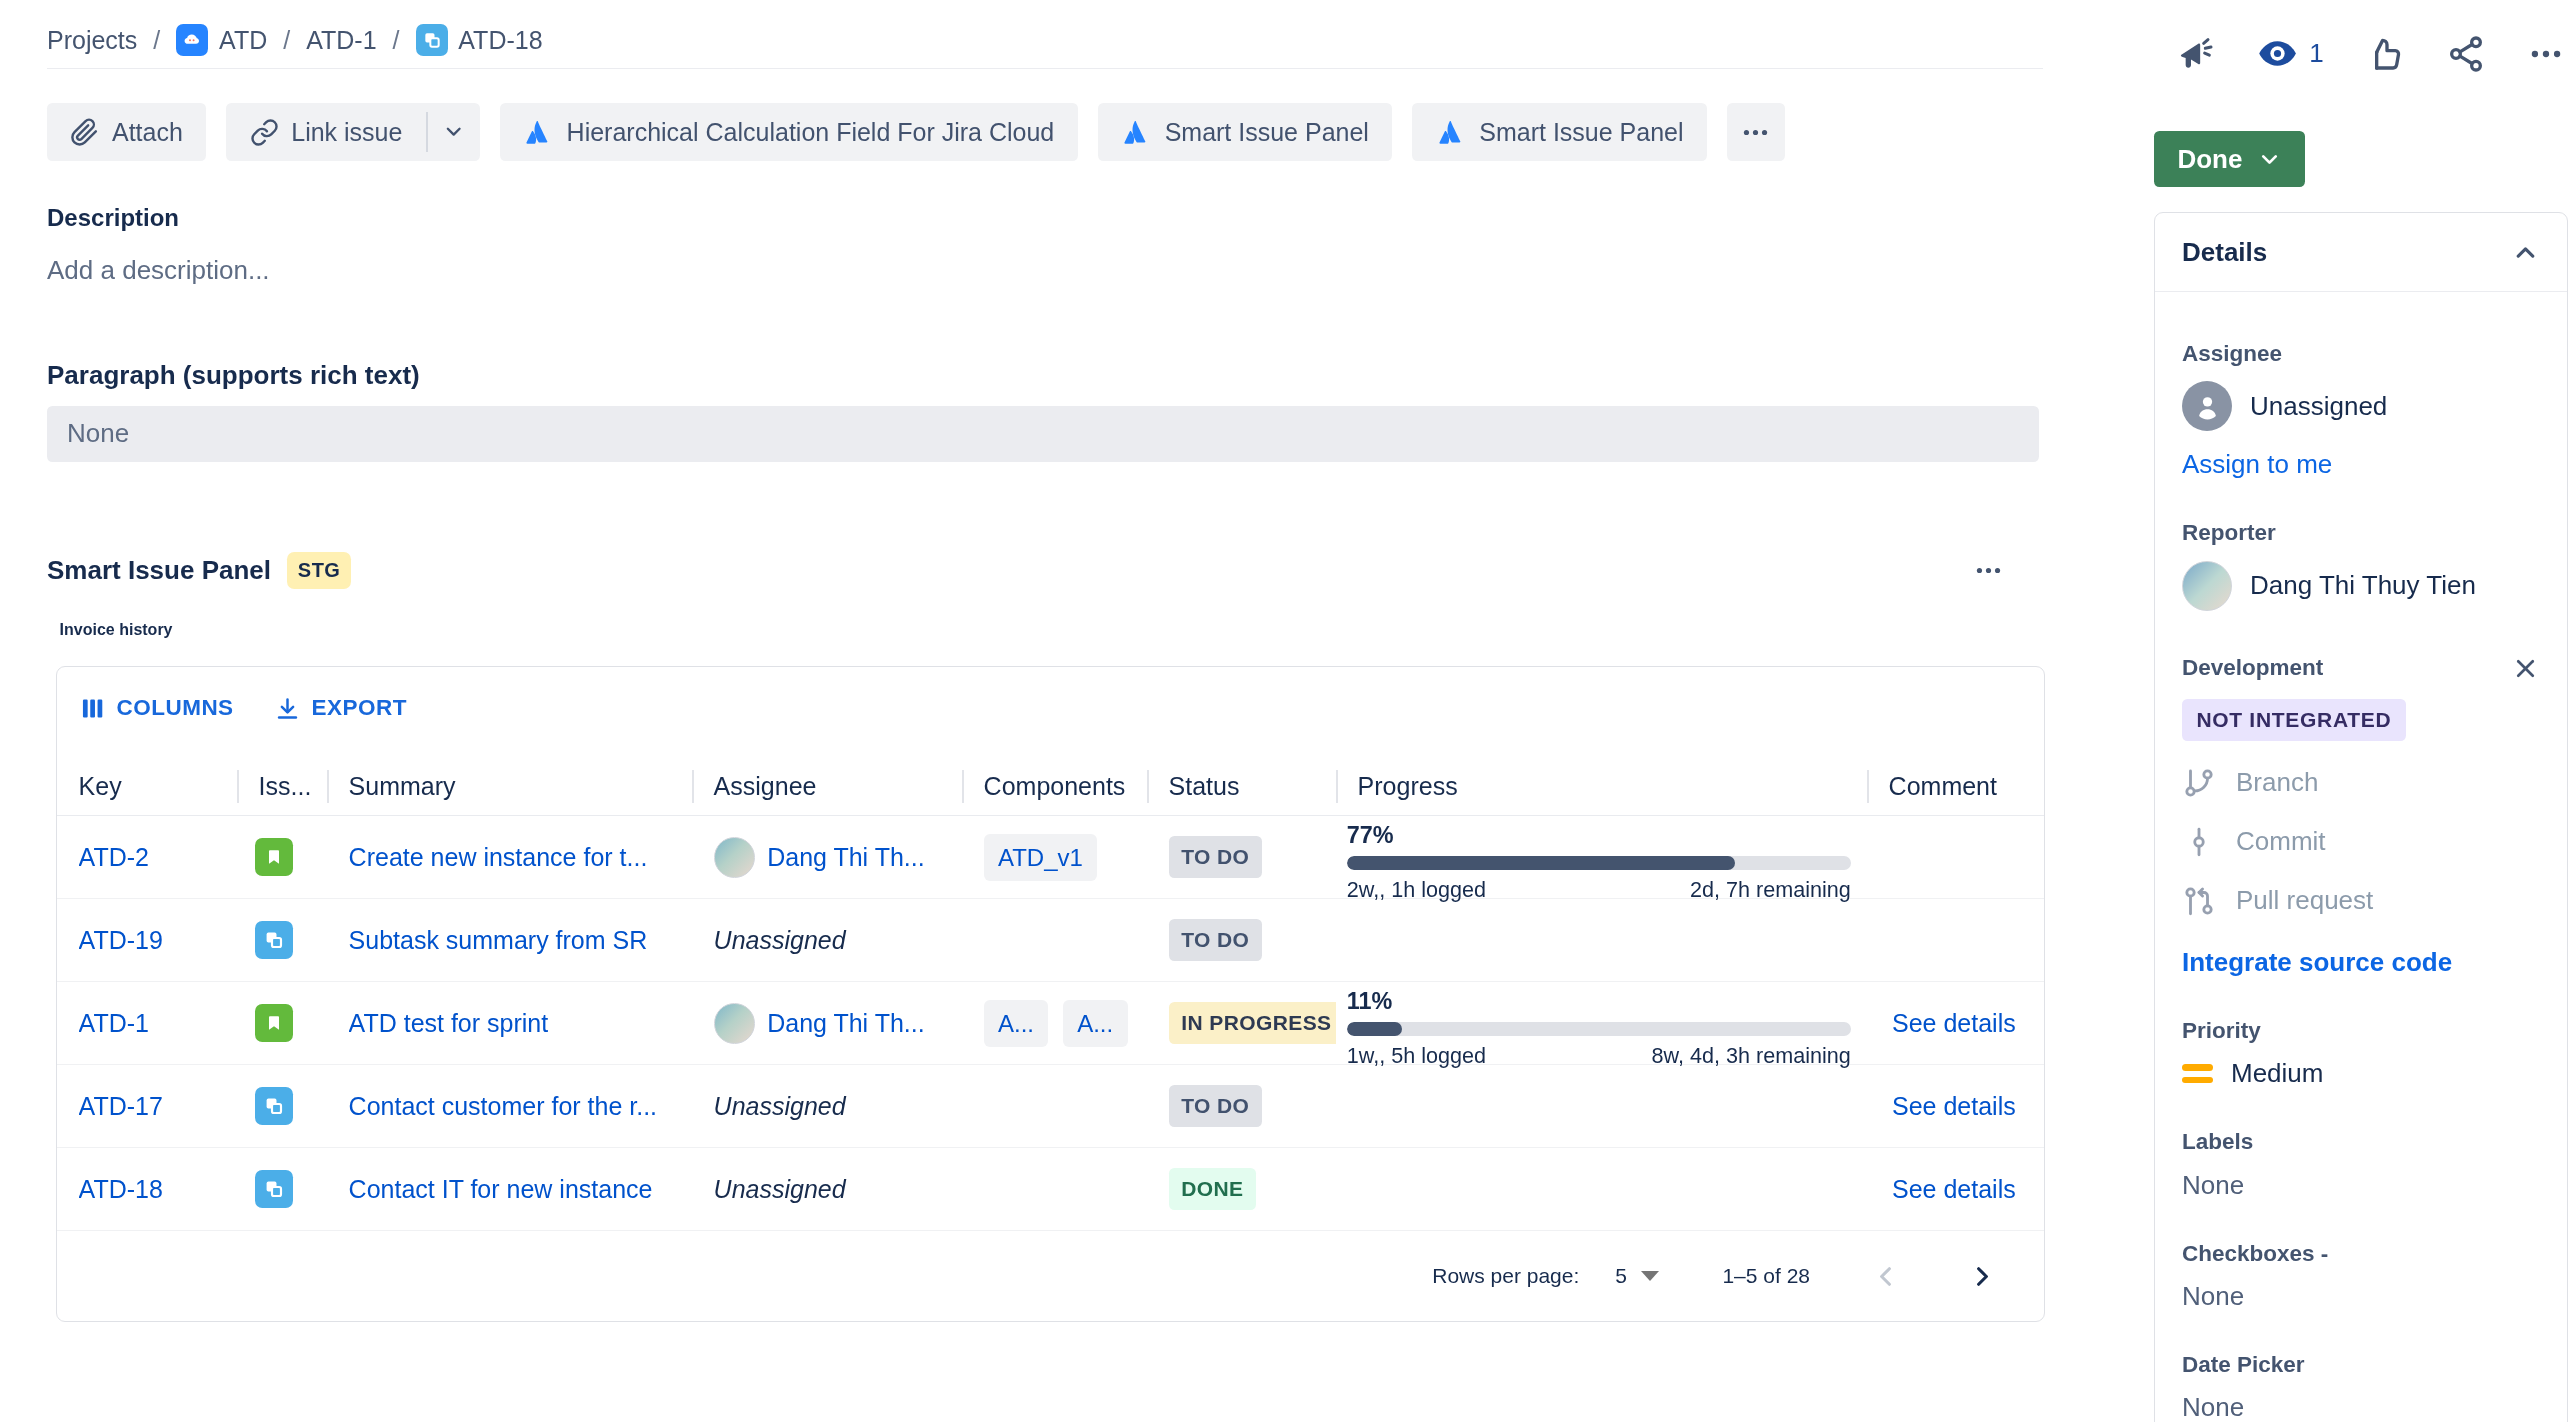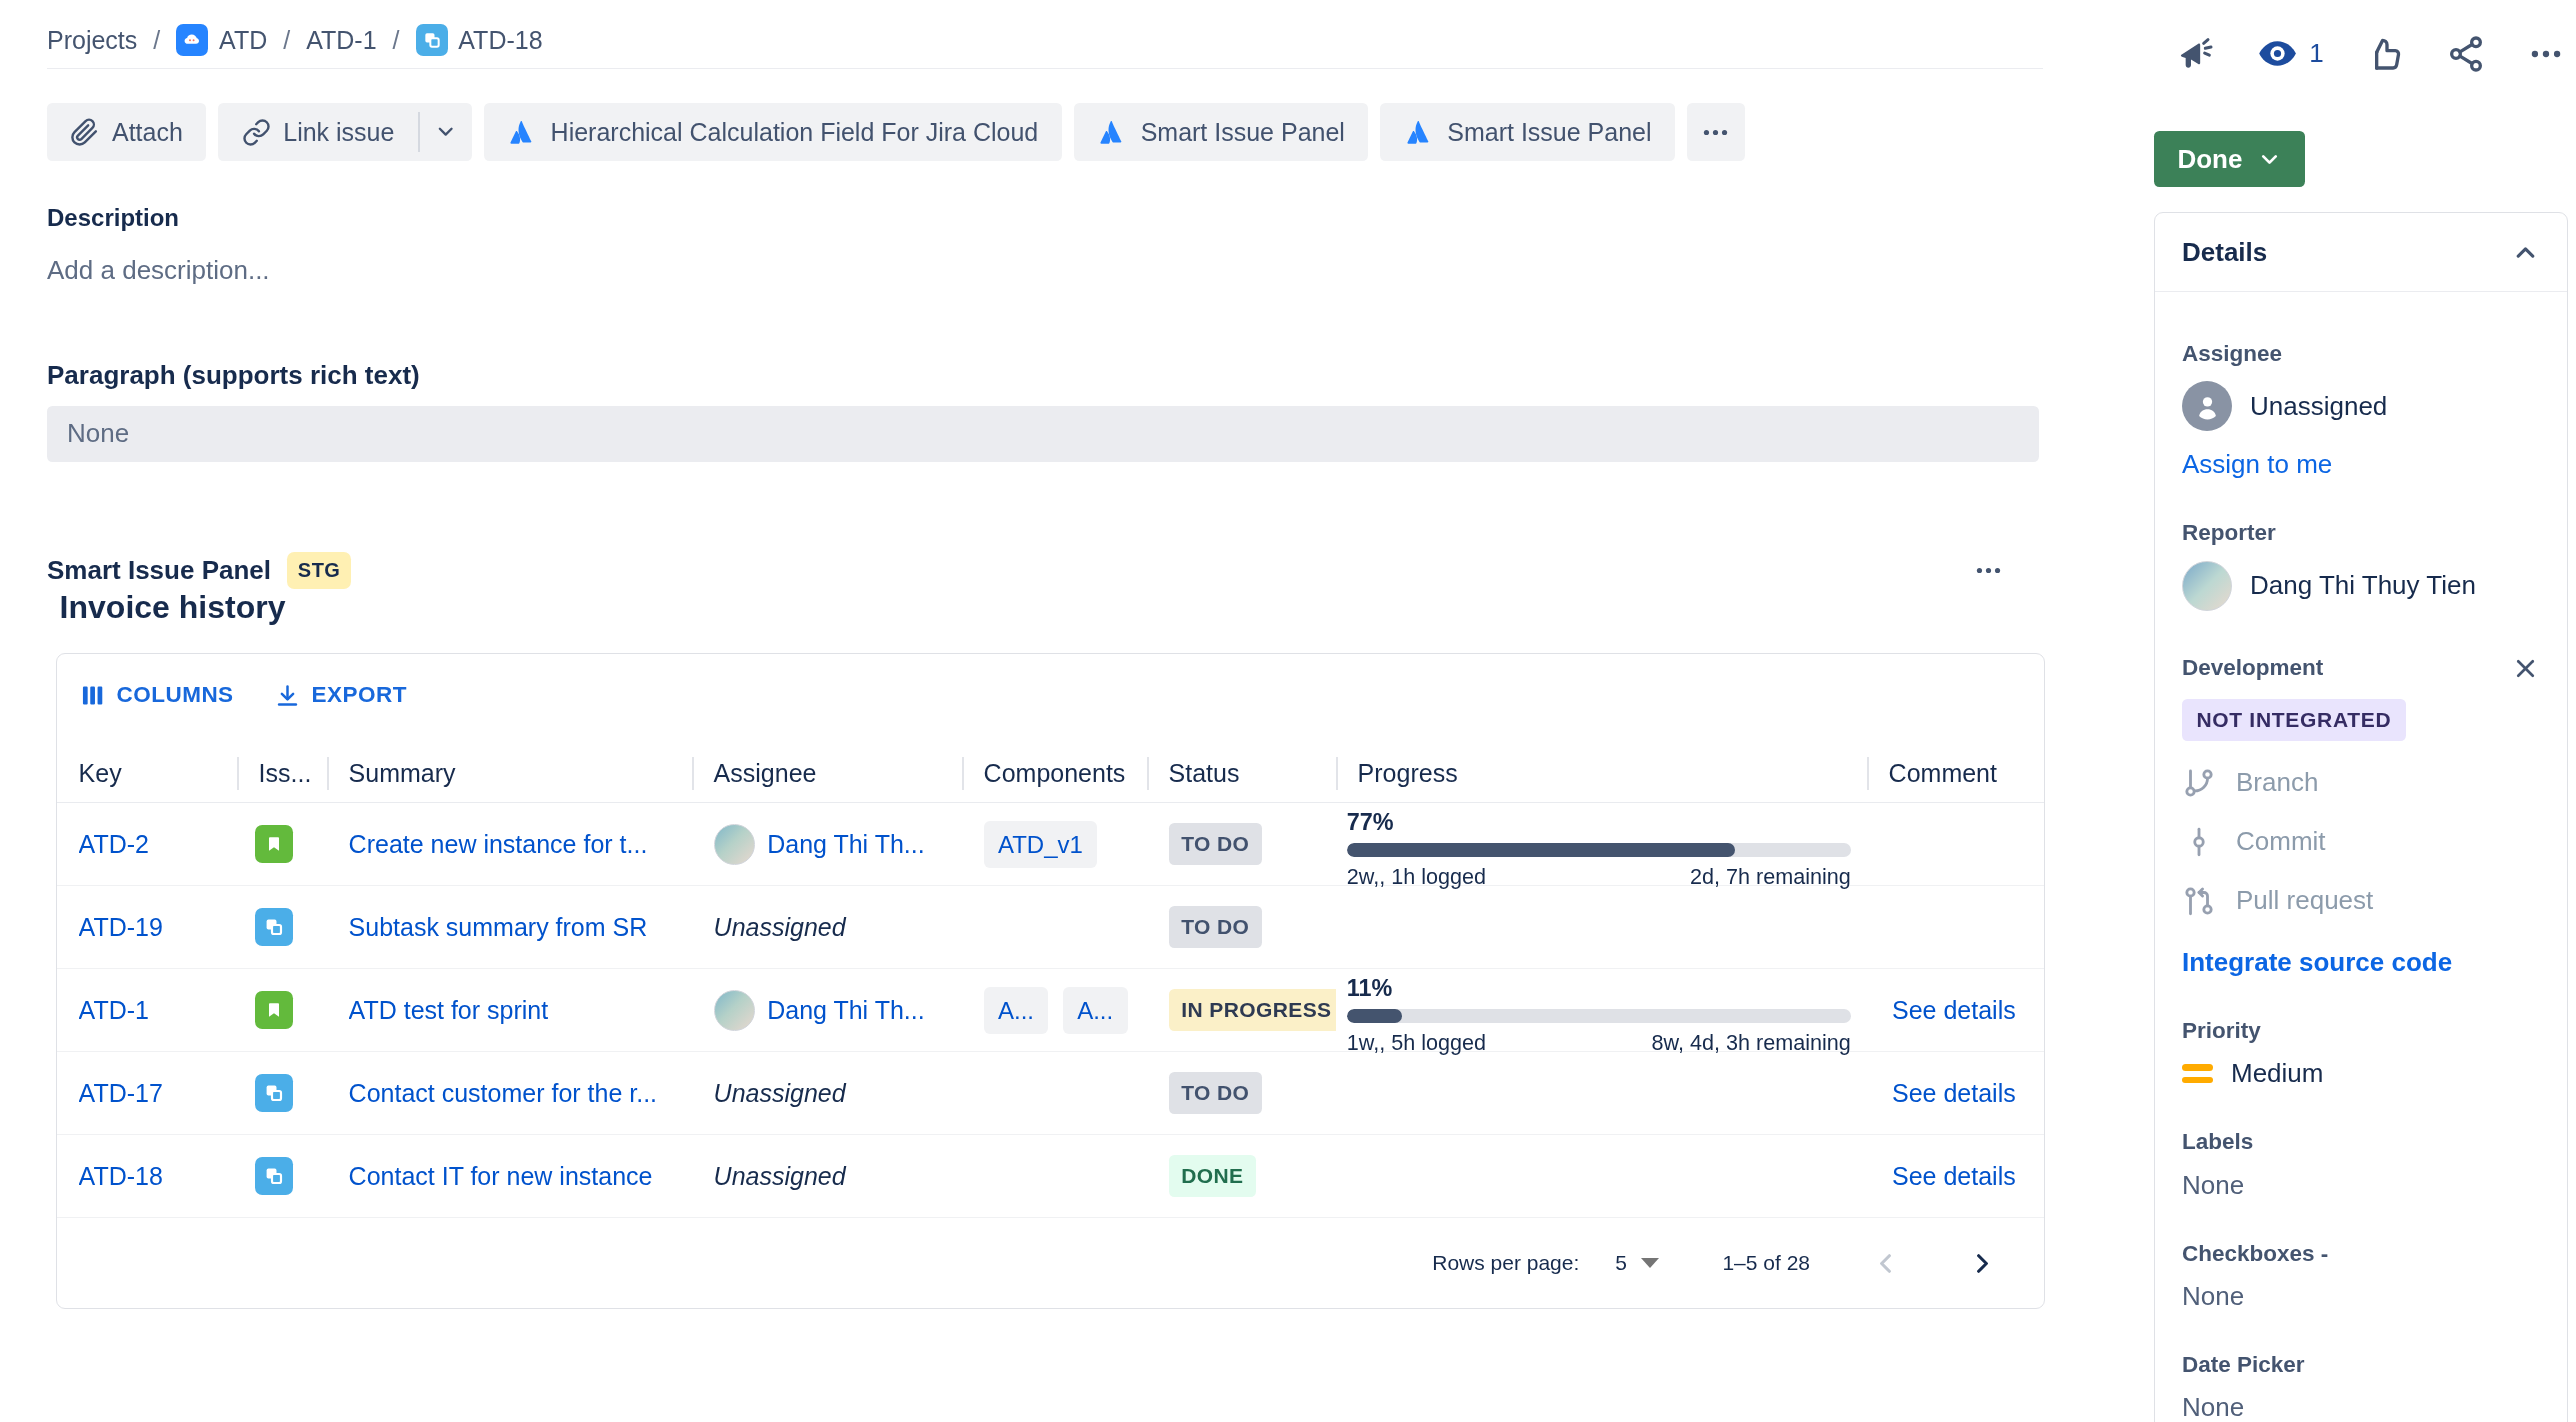--- a/index.html
+++ b/index.html
@@ -15,21 +15,21 @@
   
   .breadcrumb { display: flex; align-items: center; height: 56px; gap: 16px; color: #44546F; }
   .crumb { display: flex; align-items: center; gap: 10.8px; color: #44546F; font-size: 25px; }
   .crumb-sep { color: #6B778C; }
   .crumb-icon { width: 32px; height: 32px; border-radius: 7.2px; display: inline-flex; align-items: center; justify-content: center; }
   .proj-icon { background: #2684FF; }
   .subtask-sq { background: #4BAEE8; }
   .top-divider { border-bottom: 1.8px solid #EBECF0; width: 1996px; }
 
   
-  .toolbar { display: flex; align-items: center; gap: 12px; margin-top: 34px; }
+  .toolbar { display: flex; align-items: center; gap: 20px; margin-top: 34px; }
   .tbtn { display: inline-flex; align-items: center; gap: 12.6px; height: 58px; padding: 0 23.4px;
           background: #F1F2F4; border-radius: 5.4px; color: #42526E; font-size: 25px; font-weight: 500; }
   .split { display: inline-flex; align-items: stretch; background: #F1F2F4; border-radius: 5.4px; overflow: hidden; }
   .split .tbtn { background: transparent; border-radius: 12px; }
   .split-sep { width: 1.8px; background: #D5D9E0; margin: 9px 0; }
   .split-caret { display: inline-flex; align-items: center; justify-content: center; width: 52px; color: #42526E; }
   .tbtn-more { width: 58px; justify-content: center; padding: 0; color: #44546F; }
   .app-logo { width: 31px; height: 31px; }
 
   
@@ -38,21 +38,21 @@
   .field-label { font-size: 26px; font-weight: 700; margin-top: 74px; }
   .gray-box { margin-top: 14.4px; width: 1992px; height: 56px; background: #EBECF0; border-radius: 5.4px;
               display: flex; align-items: center; padding: 0 20px; color: #5E6C84; font-size: 26px; }
 
   
   .panel-head { margin-top: 90px; display: flex; align-items: center; width: 1976px; }
   .panel-title { font-size: 26px; font-weight: 700; }
   .stg-badge { margin-left: 16px; background: #FFF0B3; color: #172B4D; font-size: 20px; font-weight: 700;
                padding: 7.2px 10.8px; border-radius: 7.2px; letter-spacing: 0.5px; }
   .panel-more { margin-left: auto; color: #44546F; width: 50px; text-align: center; }
-  .panel-sub { margin-left: 12.6px; font-size: 32px; font-weight: 700; }
+  .panel-sub { margin-top: 32px; margin-left: 12.6px; font-size: 16px; font-weight: 700; }
 
   
   .card { margin-top: 27px; margin-left: 9px; width: 1989px; border: 1.8px solid #DFE1E6; border-radius: 9px;
           background: #fff; }
   .card-toolbar { display: flex; align-items: center; gap: 40px; padding: 23.4px 0 0 21.6px; height: 59px; }
   .grid-btn { display: inline-flex; align-items: center; gap: 10.8px; color: #1868DB; font-size: 22.5px;
               font-weight: 600; letter-spacing: 0.5px; }
   .thead, .trow { display: grid; grid-template-columns: 180px 90px 365px 270px 185px 189px 531px 1fr; align-items: center; }
   .thead { margin-top: 31px; height: 59px; border-bottom: 1.8px solid #E9EBEF; }
   .th { font-size: 25px; color: #172B4D; padding-left: 21.6px; position: relative; height: 100%; display: flex; align-items: center; }

